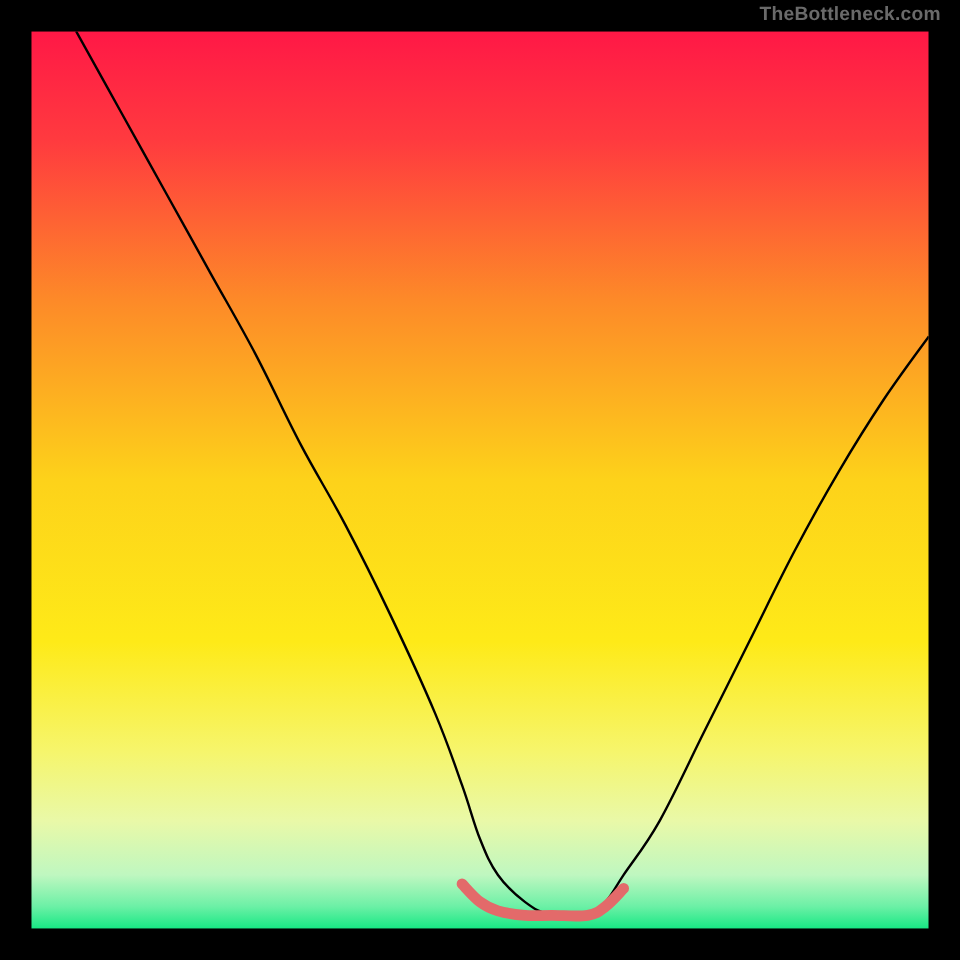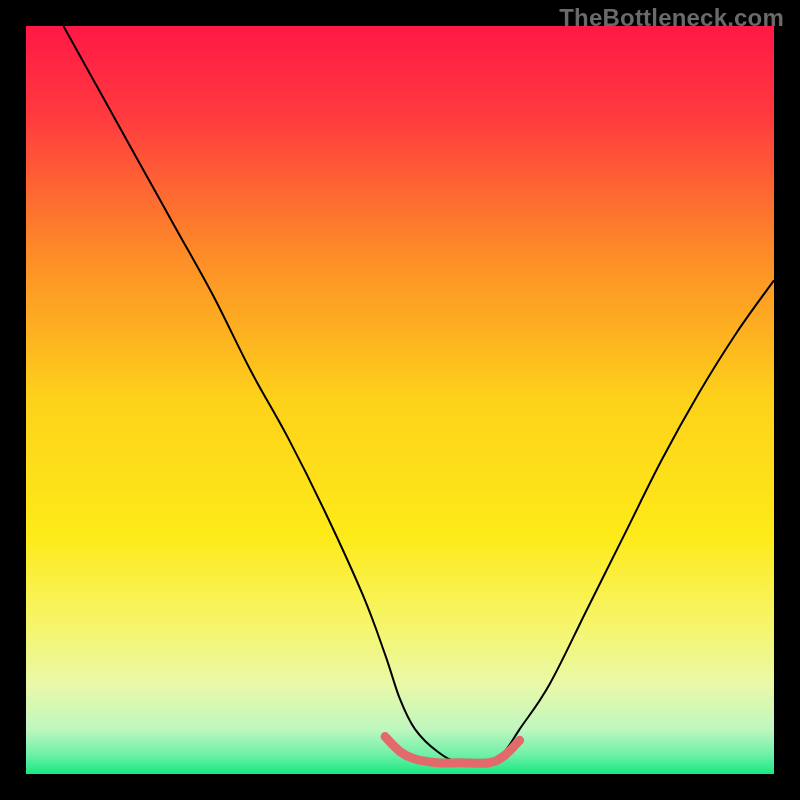--- a/index.html
+++ b/index.html
@@ -15,21 +15,21 @@
     position: relative;
     width: 800px;
     height: 800px;
     background: #000;
   }
   .watermark {
     position: absolute;
     top: 4px;
     right: 16px;
     color: #6a6a6a;
-    font-size: 24px;
+    font-size: 16px;
     font-weight: 600;
     letter-spacing: 0.2px;
     z-index: 50;
   }
   .plot-wrap {
     position: absolute;
     left: 26px;
     top: 26px;
     width: 748px;
     height: 748px;

